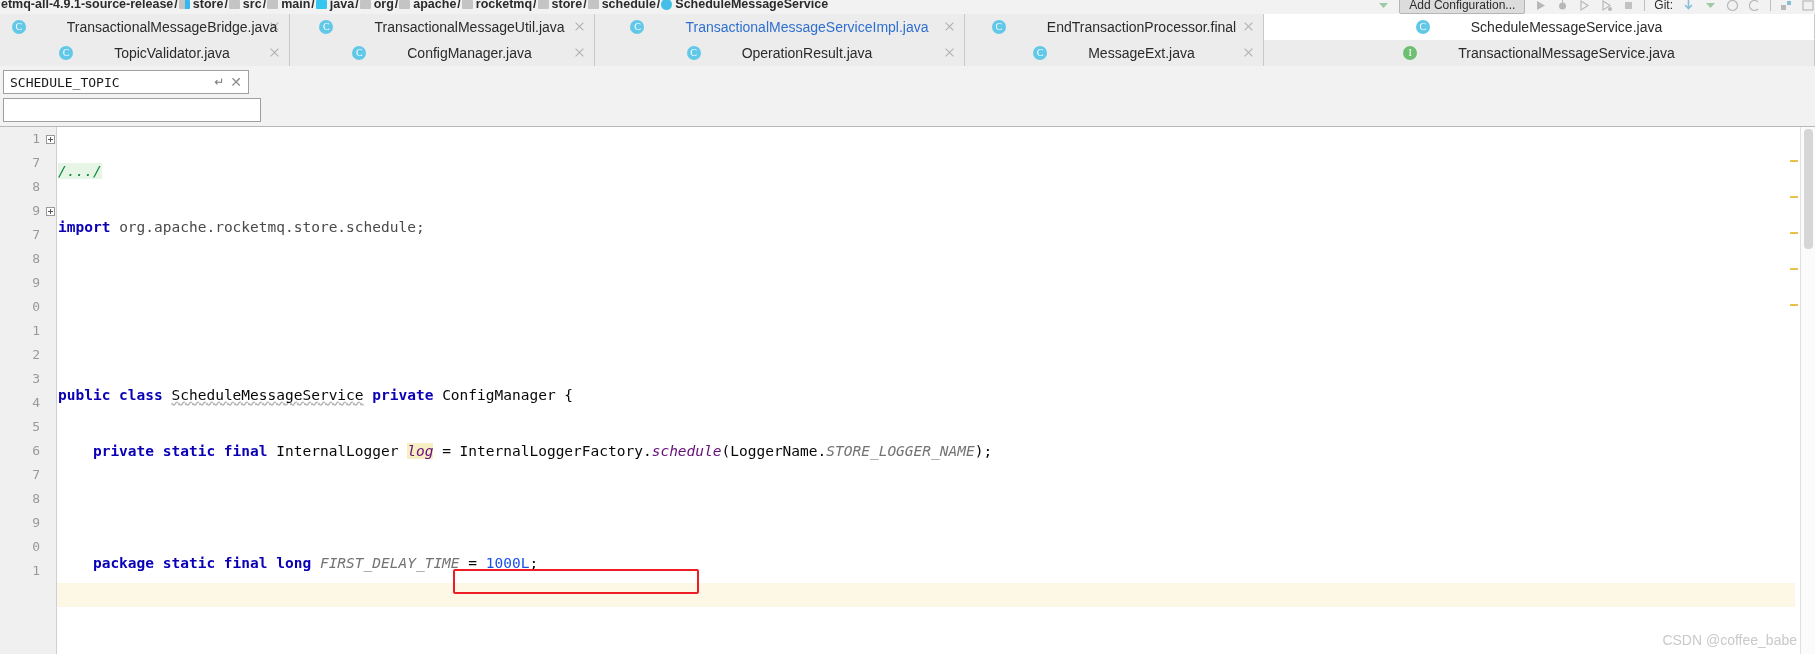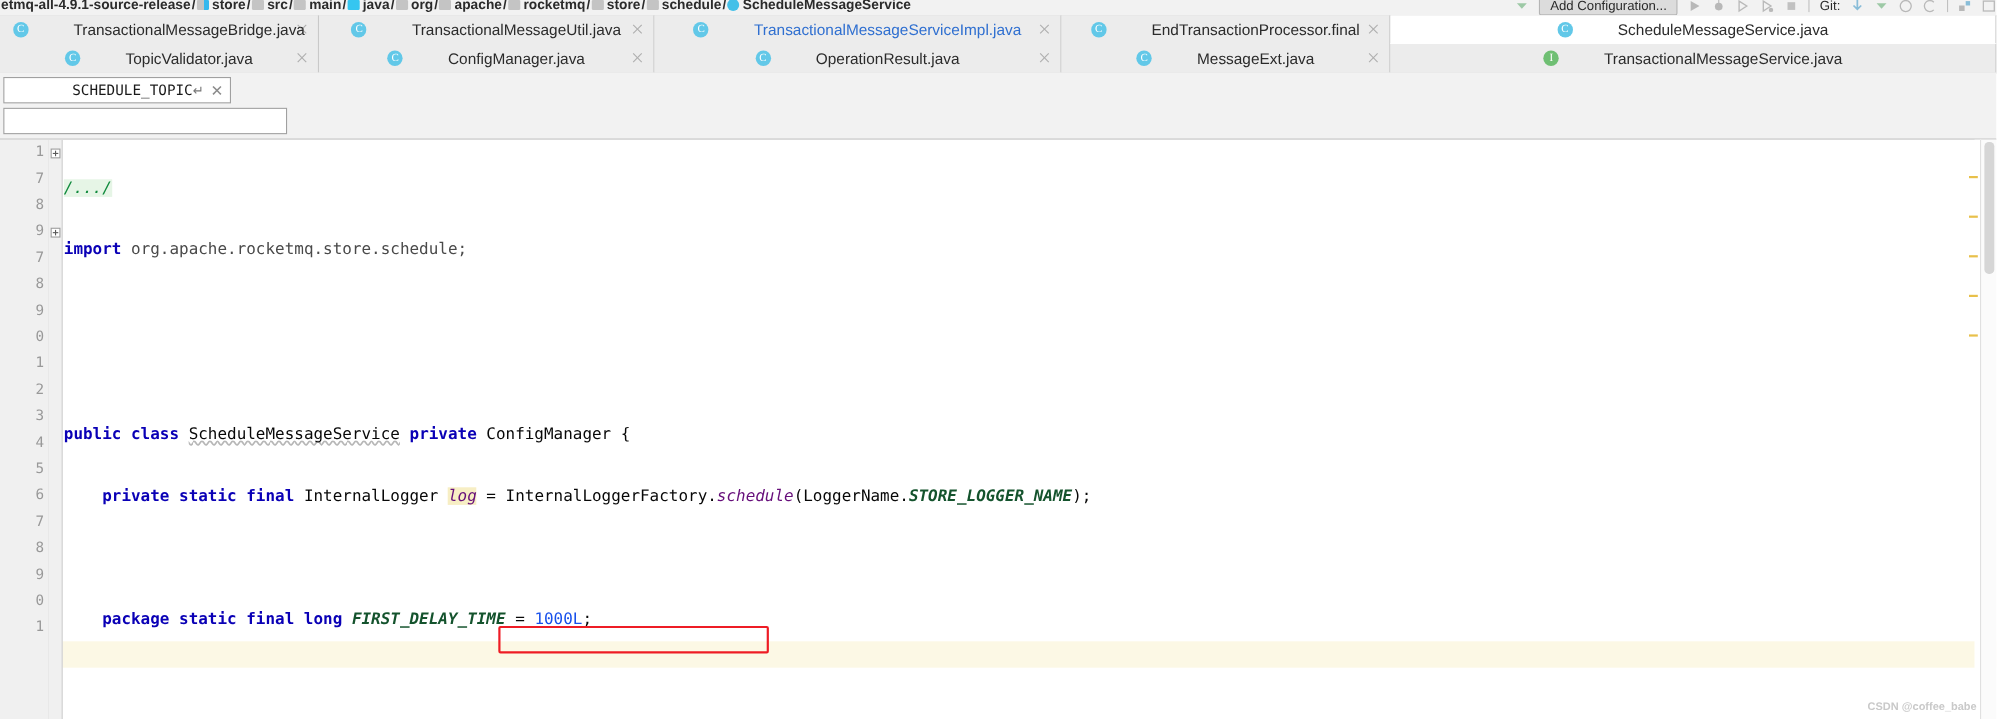--- a/index.html
+++ b/index.html
@@ -73,21 +73,21 @@
 
   
   .findpanel{
     position:absolute;left:0;top:66px;width:1815px;height:60px;background:#f2f2f2;
     border-bottom:1px solid #b8b8b8;
   }
   .field{
     position:absolute;box-sizing:border-box;background:#fff;border:1px solid #a0a0a0;
     height:24px;display:flex;align-items:center;padding:0 6px;
   }
-  .field.search{left:3px;top:4px;width:207px;text-align:right;}
+  .field.search{left:3px;top:4px;width:246px;}
   .field.replace{left:3px;top:32px;width:258px;}
   .field .txt{
     font-family:"DejaVu Sans Mono","Liberation Mono",monospace;font-size:13px;color:#1a1a1a;
     flex:1;white-space:nowrap;overflow:hidden;
   }
   .field .enter{font-size:12px;color:#777;margin-right:6px;}
   .field .xc{font-size:14px;color:#8c8c8c;line-height:1;}
 
   .navbtns{position:absolute;left:272px;top:72px;display:flex;align-items:center;gap:0;}
   .navbtns .ib{width:30px;height:22px;display:flex;align-items:center;justify-content:center;}
@@ -126,21 +126,21 @@
     position:absolute;left:58px;top:0;right:0;height:527px;
     font-family:"DejaVu Sans Mono","Liberation Mono",monospace;font-size:14.5px;
     color:#080808;white-space:pre;
   }
   .ln{height:24px;line-height:24px;white-space:pre;}
   .hl-cur-full{position:absolute;left:0;top:456px;width:1815px;height:24px;background:#fcf8e5;}
   .kw{color:#0a00b6;font-weight:bold;}
   .cmt{color:#0f8a3c;font-style:italic;}
   .num{color:#1750eb;}
   .fld{color:#660e7a;font-style:italic;}
-  .sfld{color:#14532d;font-style:italic;font-weight:bold;}
+  .sfld{color:#737373;font-style:italic;font-weight:normal;}
   .dim{color:#4a4a4a;}
   .foldhl{background:#e6f5e6;}
   .loghl{background:#f7eec4;color:#660e7a;font-style:italic;}
   .wavy{text-decoration:underline wavy #b7b7b7;text-decoration-skip-ink:none;}
   .foldbox{
     position:absolute;width:9px;height:9px;border:1px solid #9a9a9a;background:#fff;
     box-sizing:border-box;left:46px;
   }
   .foldbox:before{content:"";position:absolute;left:1px;top:3px;width:5px;height:1px;background:#5a5a5a;}
   .foldbox:after{content:"";position:absolute;left:3px;top:1px;width:1px;height:5px;background:#5a5a5a;}
@@ -156,23 +156,22 @@
     position:absolute;right:0;top:127px;width:14px;height:527px;background:#fbfbfb;
     border-left:1px solid #e0e0e0;
   }
   .scroll-thumb{position:absolute;right:2px;top:2px;width:9px;height:120px;background:#d6d6d6;border-radius:4px;}
   .rightedge{
     position:absolute;right:14px;top:127px;width:6px;height:527px;background:#fff;
   }
   .warnmark{position:absolute;right:17px;width:8px;height:2px;background:#e8c04a;}
 
   .watermark{
-    position:absolute;right:18px;bottom:6px;font-size:10px;color:#c9c9c9;
+    position:absolute;right:18px;bottom:6px;font-size:14px;color:#c9c9c9;
     font-family:"Liberation Sans",sans-serif;
-    font-weight:bold;
   }
 </style>
 </head>
 <body>
 
 <div class="app">
 
   <div class="topstrip">
     <div class="crumbs">
       <span class="crumb">

